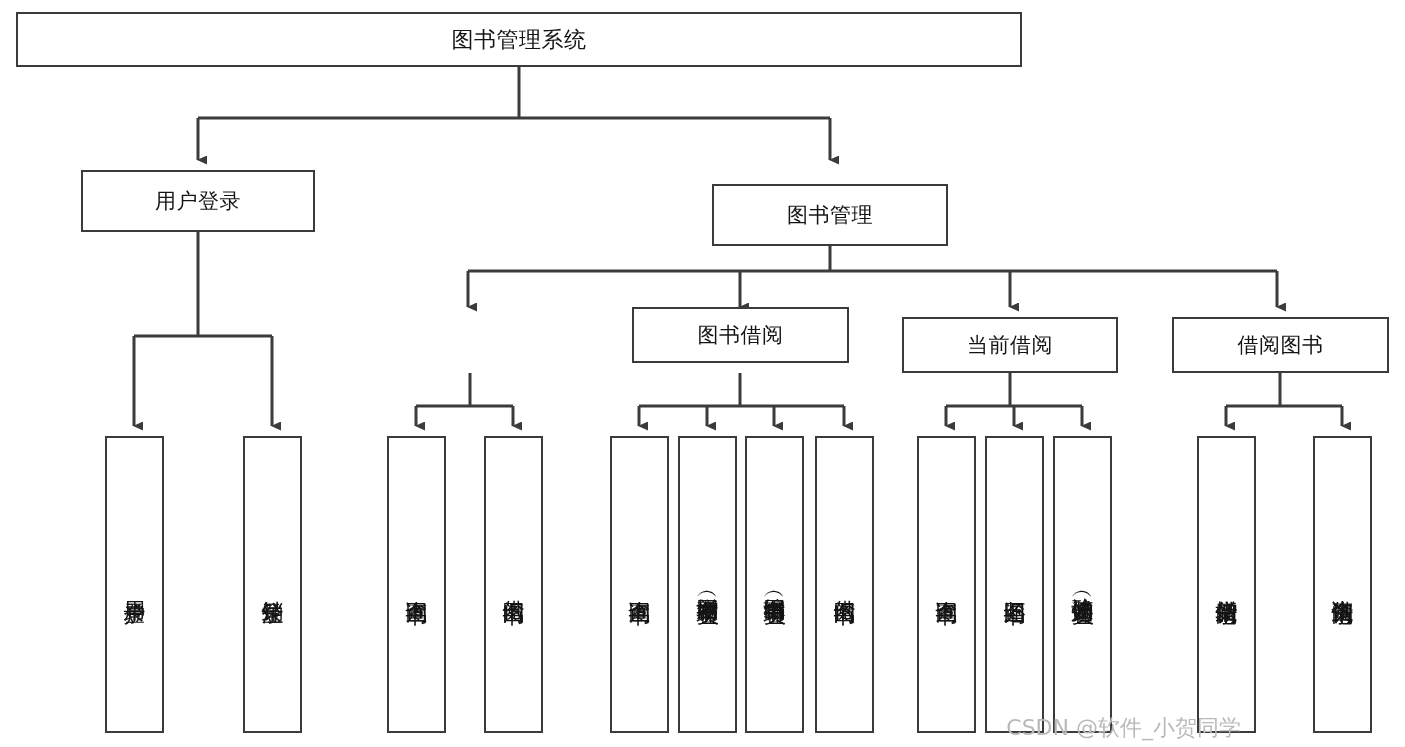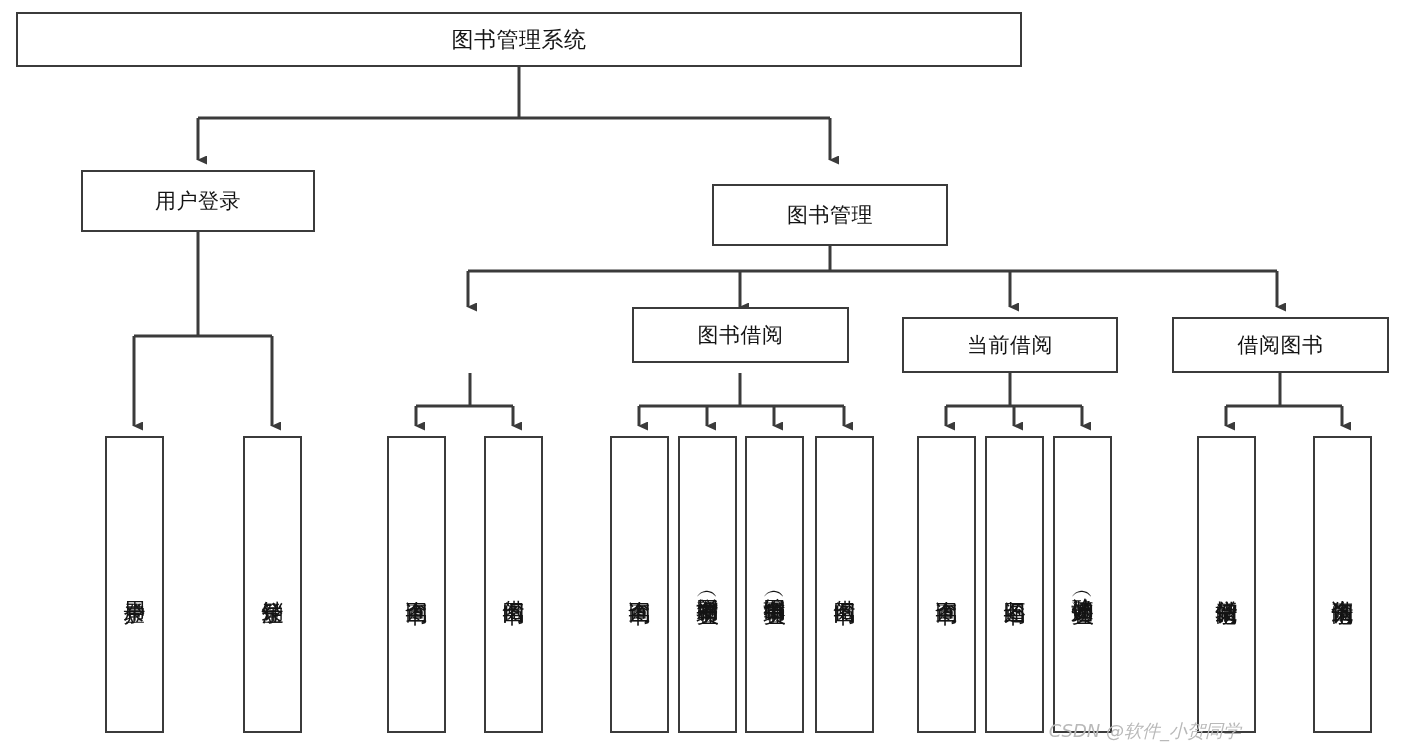--- a/index.html
+++ b/index.html
@@ -41,26 +41,25 @@
     font-size:22px;
     line-height:1.18;
     letter-spacing:1px;
     white-space:nowrap;
   }
 
   #watermark{
     position:absolute;
     right:10px;
     bottom:4px;
-    font-size:18px;
+    font-size:22px;
     color:#b9b9b9;
     font-family:"DejaVu Sans","Liberation Sans",sans-serif;
     white-space:nowrap;
     pointer-events:none;
-    font-style:italic;
   }
 </style>
 </head>
 <body>
 
 <div id="canvas">
 
   <svg class="lines" viewBox="0 0 1405 747" xmlns="http://www.w3.org/2000/svg">
     <defs>
       <marker id="arw" markerWidth="9" markerHeight="10" refX="4.5" refY="9" orient="auto" markerUnits="userSpaceOnUse">

